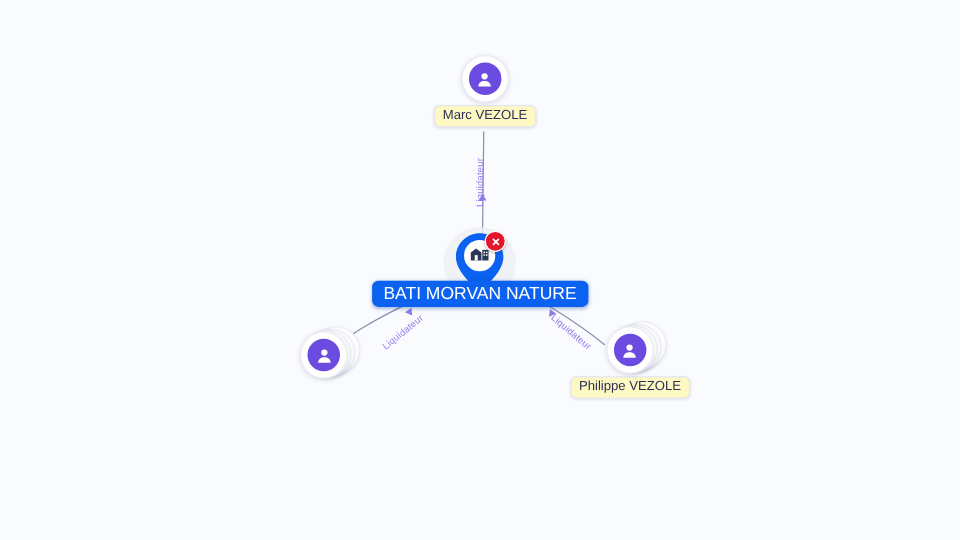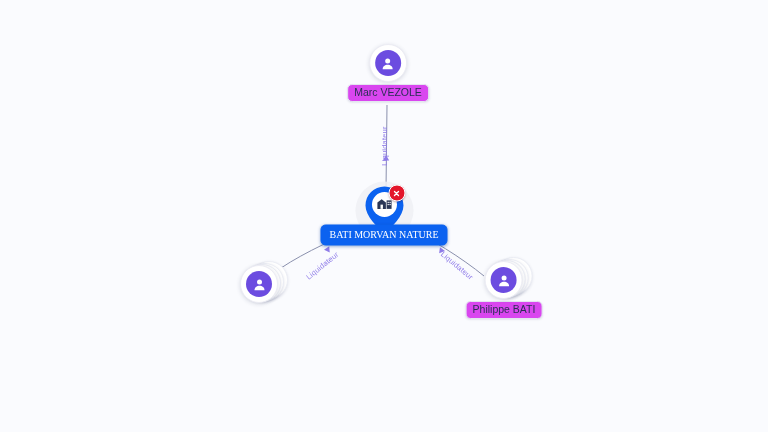--- a/index.html
+++ b/index.html
@@ -84,21 +84,21 @@
     background: #6c4ce0;
     display: flex;
     align-items: center;
     justify-content: center;
   }
   .avatar-circle svg { display: block; }
 
   
   .name-chip {
     margin-top: 2px;
-    background: #d946ef;
+    background: #fef9c3;
     border: 1px solid #e4e6f0;
     border-radius: 5px;
     padding: 2px 6px 3px 6px;
     font-size: 10.5px;
     line-height: 11px;
     color: #2b2f55;
     white-space: nowrap;
     box-shadow: 0 1px 2px rgba(40,50,90,0.10);
   }
 
@@ -145,28 +145,27 @@
     box-shadow: 0 1px 2px rgba(60,0,10,0.3);
   }
   .status-badge svg { display: block; }
 
   .company-chip {
     margin-top: -12px;
     background: #0b62f0;
     border: 1px solid #0b62f0;
     border-radius: 5px;
     padding: 3px 8px 4px 8px;
-    font-size: 10px;
+    font-size: 14px;
     line-height: 12px;
     color: #ffffff;
     white-space: nowrap;
     box-shadow: 0 1px 3px rgba(10,60,150,0.35);
     position: relative;
     z-index: 5;
-    font-family: Liberation Serif, serif;
   }
 
   
   .edge-label {
     position: absolute;
     font-size: 7.5px;
     line-height: 8px;
     color: #8f7ce8;
     white-space: nowrap;
     letter-spacing: 0.2px;
@@ -239,21 +238,21 @@
         <div class="stack-card c1"></div>
         <div class="person-face">
           <div class="avatar-circle">
             <svg width="15" height="15" viewBox="0 0 24 24" fill="#ffffff">
               <circle cx="12" cy="8" r="4"></circle>
               <path d="M4 21c0-4.4 3.6-7 8-7s8 2.6 8 7z"></path>
             </svg>
           </div>
         </div>
       </div>
-      <div class="name-chip">Philippe BATI</div>
+      <div class="name-chip">Philippe VEZOLE</div>
     </div>
   </div>
 
   <div class="node" style="left:384px; top:215px;">
     <div class="node-inner">
       <div class="company-halo"></div>
       <div class="pin-wrap">
         <svg class="pin-svg" width="44" height="52" viewBox="0 0 44 52" xmlns="http://www.w3.org/2000/svg">
           <path d="M22 2 C11.5 2 3 10.5 3 21 C3 32 15 42 22 50 C29 42 41 32 41 21 C41 10.5 32.5 2 22 2 Z" fill="#0b62f0"></path>
           <circle cx="22" cy="20" r="12.5" fill="#ffffff"></circle>

